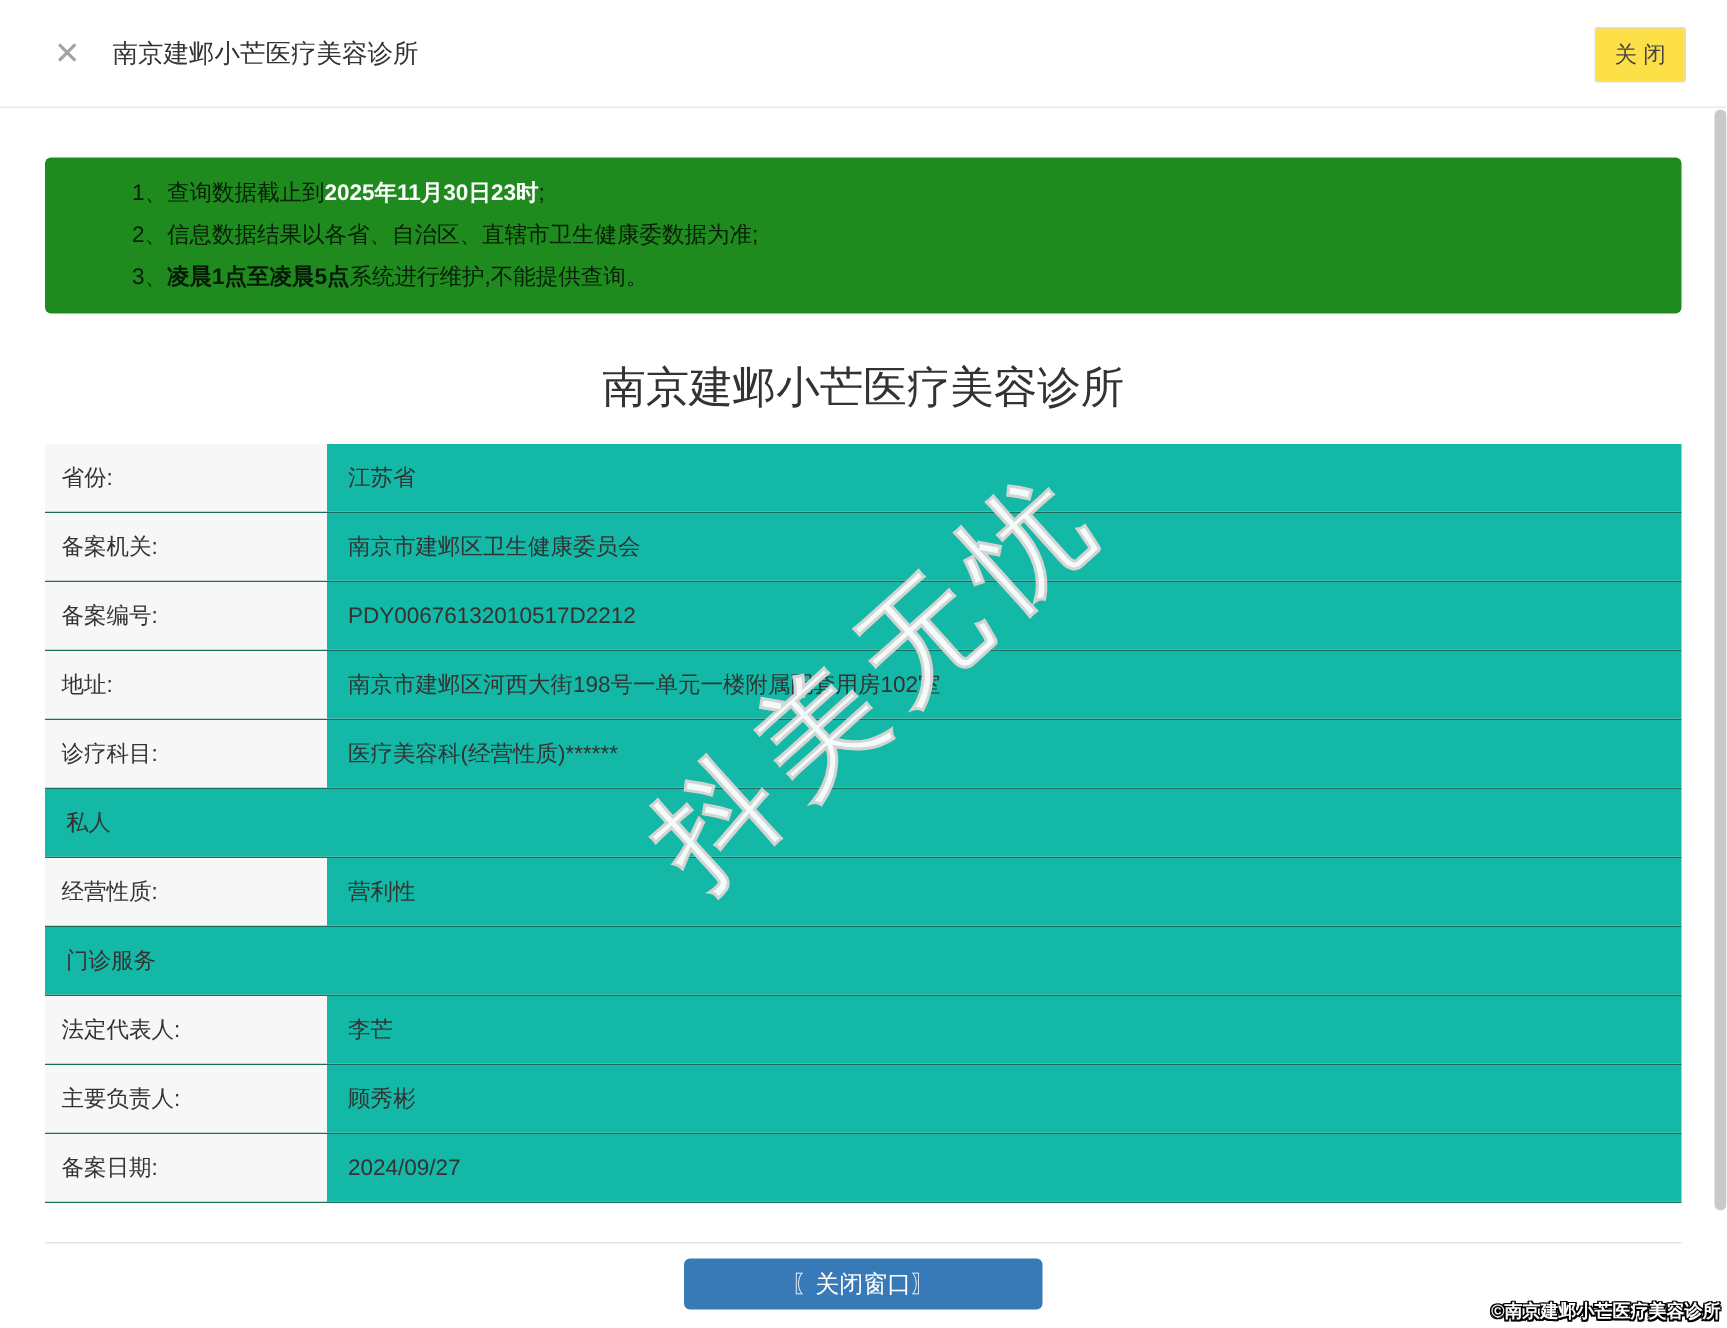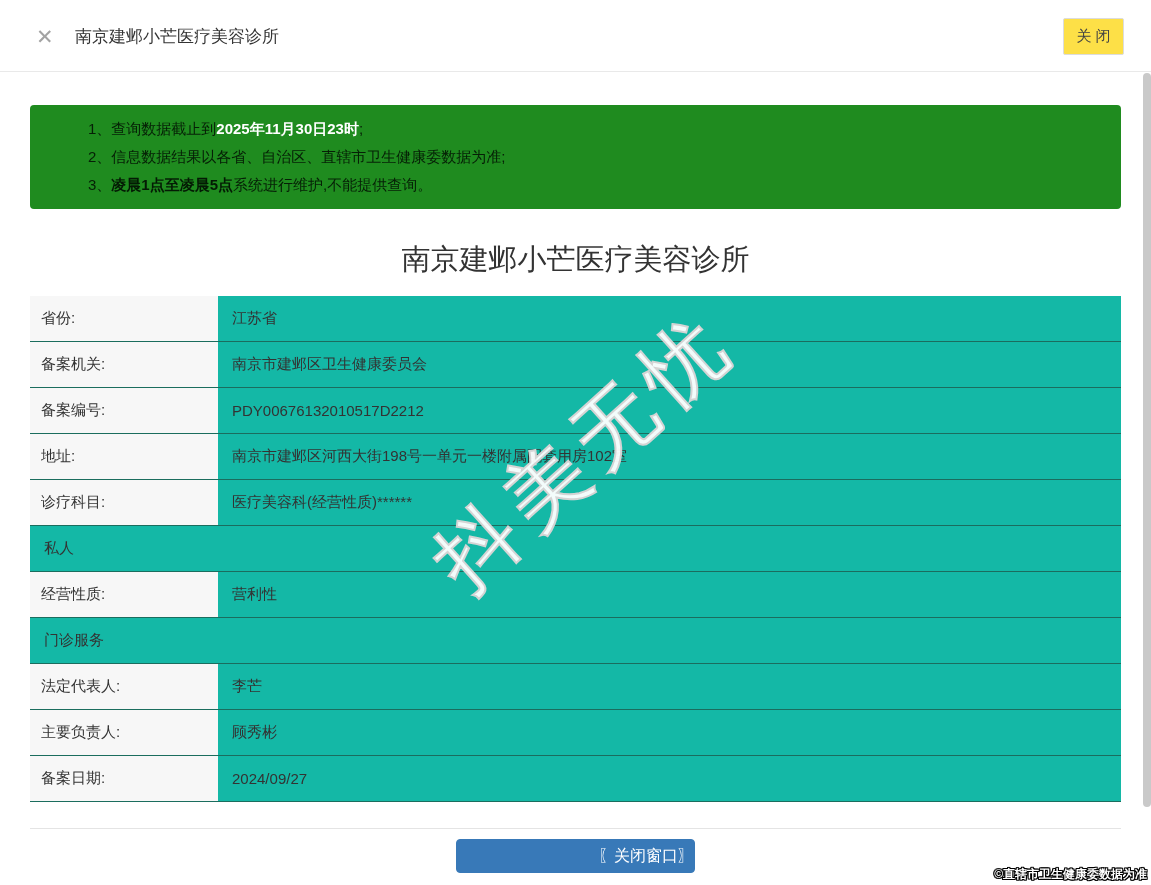--- a/index.html
+++ b/index.html
@@ -88,21 +88,20 @@
   .close-window-btn {
     display:block;
     margin:10px auto 0 auto;
     width:239px; height:34px;
     background:#3879b8;
     border:1px solid #3879b8;
     border-radius:4px;
     color:#fff; font-size:16px;
     font-family:"Liberation Sans", sans-serif;
     cursor:pointer;
-    text-align:right;
   }
   .copyright {
     position:absolute;
     right:4px; bottom:2px;
     font-size:12px; font-weight:bold;
     color:#fff;
     text-shadow:-1px -1px 0 #000, 1px -1px 0 #000, -1px 1px 0 #000, 1px 1px 0 #000, 0 1px 0 #000, 0 -1px 0 #000, 1px 0 0 #000, -1px 0 0 #000;
   }
   
   .watermark {
@@ -198,13 +197,13 @@
   </div>
 </div>
 
 <div class="footer-sep"></div>
 <button class="close-window-btn">〖关闭窗口〗</button>
 
 <div class="watermark">抖美无忧</div>
 
 <div class="scrollbar-thumb"></div>
 
-<div class="copyright">©直辖市卫生健康委数据为准</div>
+<div class="copyright">©南京建邺小芒医疗美容诊所</div>
 
 </body></html>

